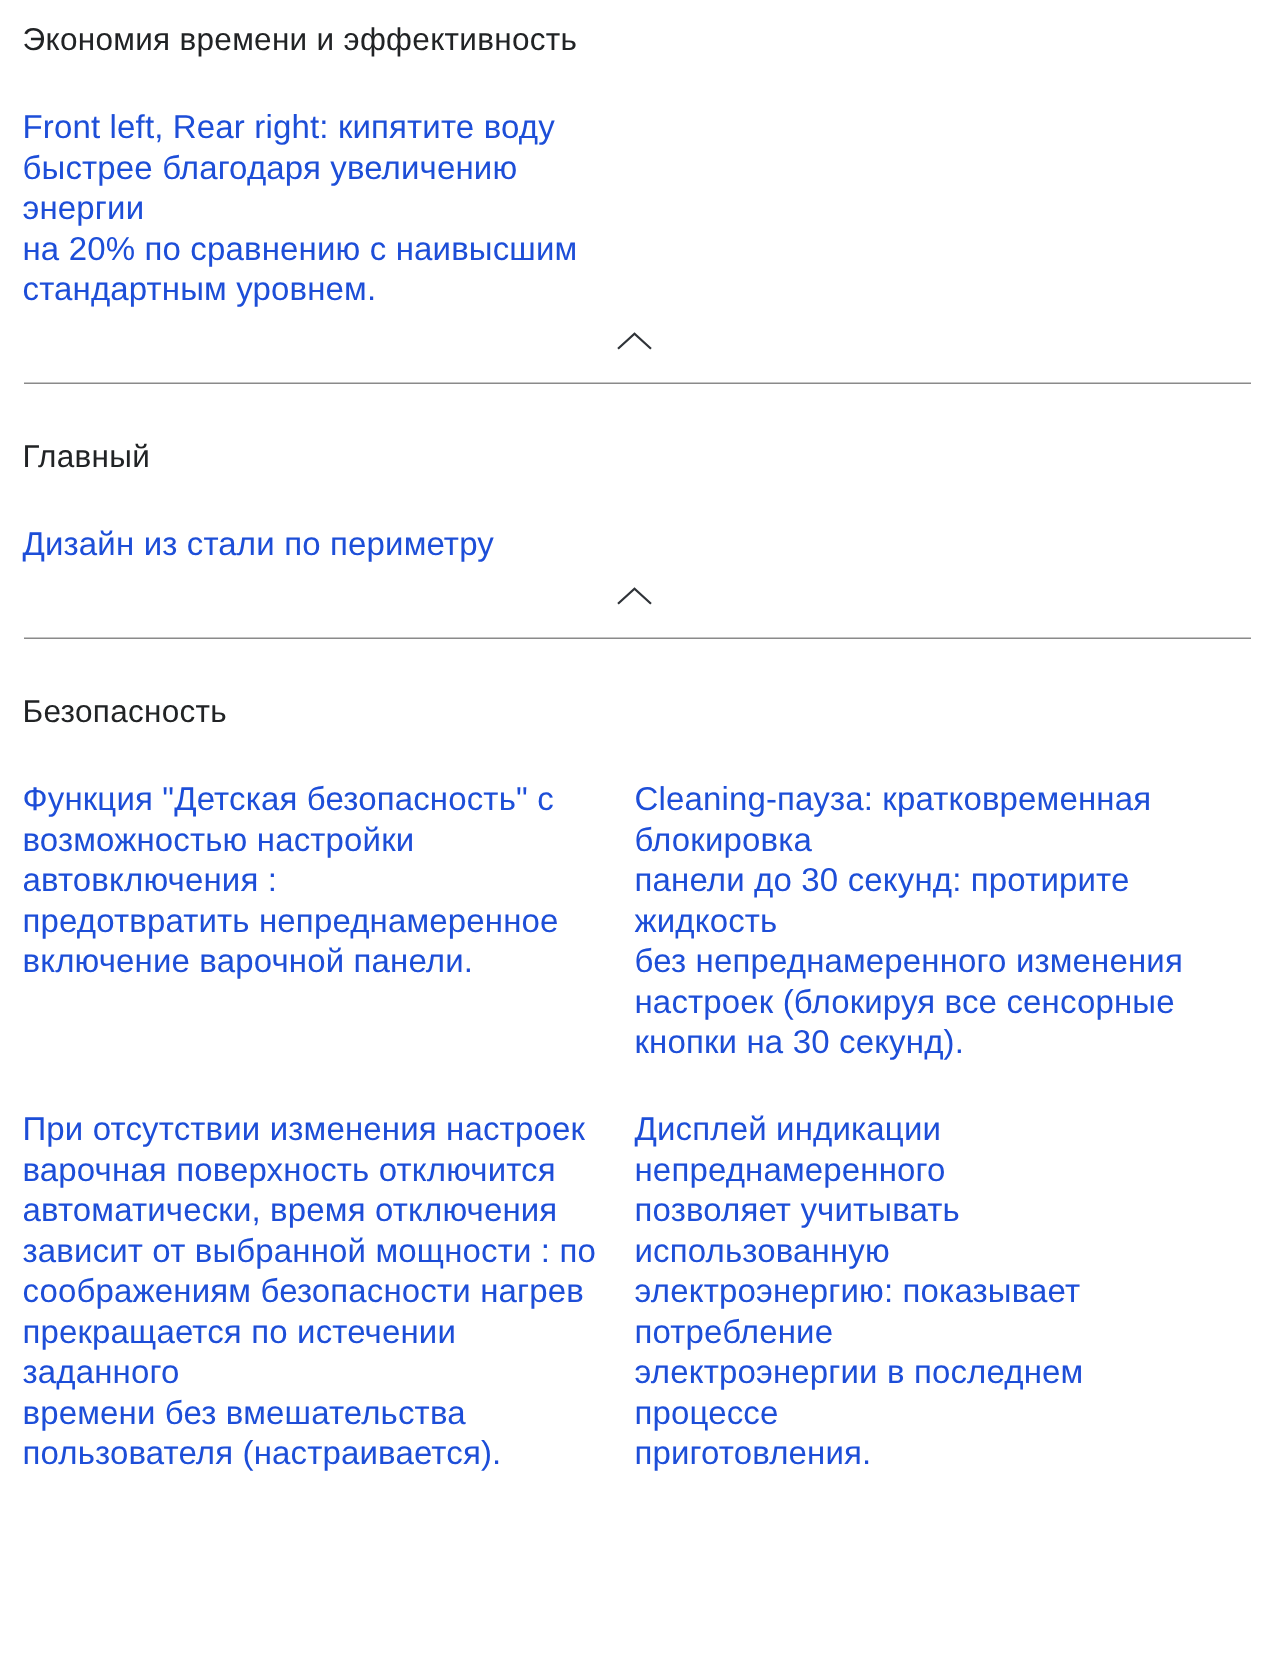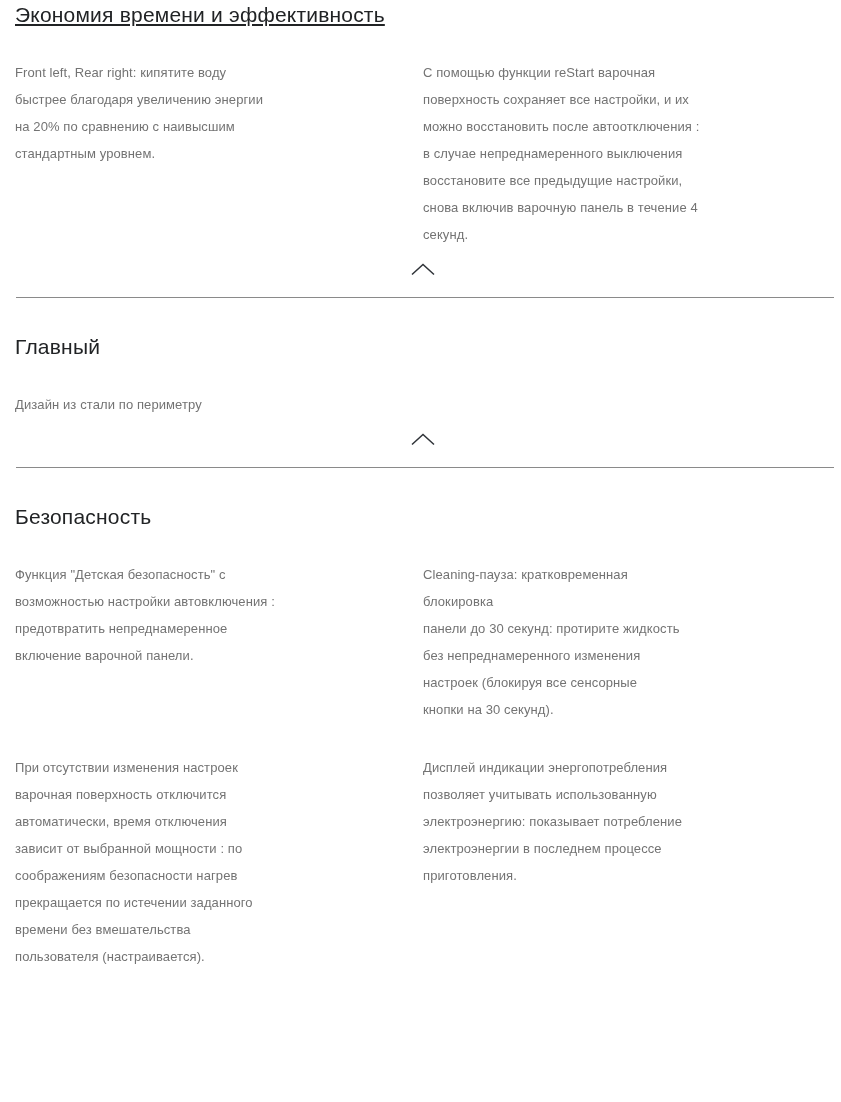--- a/index.html
+++ b/index.html
@@ -18,35 +18,35 @@
   .section { margin: 0; }
 
   .section-title {
     font-size: 21px;
     line-height: 26px;
     font-weight: 400;
     color: #212325;
     margin: 36px 0 31px 0;
     letter-spacing: 0.2px;
   }
-  .section:first-child .section-title { margin-top: 2px; text-decoration: underline; }
+  .section:first-child .section-title { margin-top: 14px; }
   .section-safety .section-title { }
 
   .feature-grid {
     display: grid;
     grid-template-columns: 1fr 1fr;
     column-gap: 16px;
     row-gap: 31px;
     align-items: start;
   }
 
   .para {
-    font-size: 13px;
+    font-size: 22px;
     line-height: 27px;
-    color: #737373;
+    color: #1d4ed8;
     margin: 0;
     white-space: pre-line;
     letter-spacing: 0.1px;
   }
 
   .collapse-btn {
     display: block;
     margin: 12px auto 0;
     position: relative;
     left: 8px;
@@ -69,27 +69,20 @@
 
 <div class="page">
 
   <section class="section">
     <h2 class="section-title">Экономия времени и эффективность</h2>
     <div class="feature-grid">
       <p class="para">Front left, Rear right: кипятите воду
 быстрее благодаря увеличению энергии
 на 20% по сравнению с наивысшим
 стандартным уровнем.</p>
-      <p class="para">С помощью функции reStart варочная
-поверхность сохраняет все настройки, и их
-можно восстановить после автоотключения :
-в случае непреднамеренного выключения
-восстановите все предыдущие настройки,
-снова включив варочную панель в течение 4
-секунд.</p>
     </div>
     <button class="collapse-btn" aria-label="collapse">
       <svg width="26" height="14" viewBox="0 0 26 14">
         <polyline points="2,12.5 13,2.5 24,12.5" fill="none" stroke-width="1.5" stroke="#2f3338"></polyline>
       </svg>
     </button>
     <hr class="divider">
   </section>
 
   <section class="section">
@@ -119,21 +112,21 @@
 настроек (блокируя все сенсорные
 кнопки на 30 секунд).</p>
       <p class="para">При отсутствии изменения настроек
 варочная поверхность отключится
 автоматически, время отключения
 зависит от выбранной мощности : по
 соображениям безопасности нагрев
 прекращается по истечении заданного
 времени без вмешательства
 пользователя (настраивается).</p>
-      <p class="para">Дисплей индикации энергопотребления
+      <p class="para">Дисплей индикации непреднамеренного
 позволяет учитывать использованную
 электроэнергию: показывает потребление
 электроэнергии в последнем процессе
 приготовления.</p>
     </div>
   </section>
 
 </div>
 
 </body></html>

